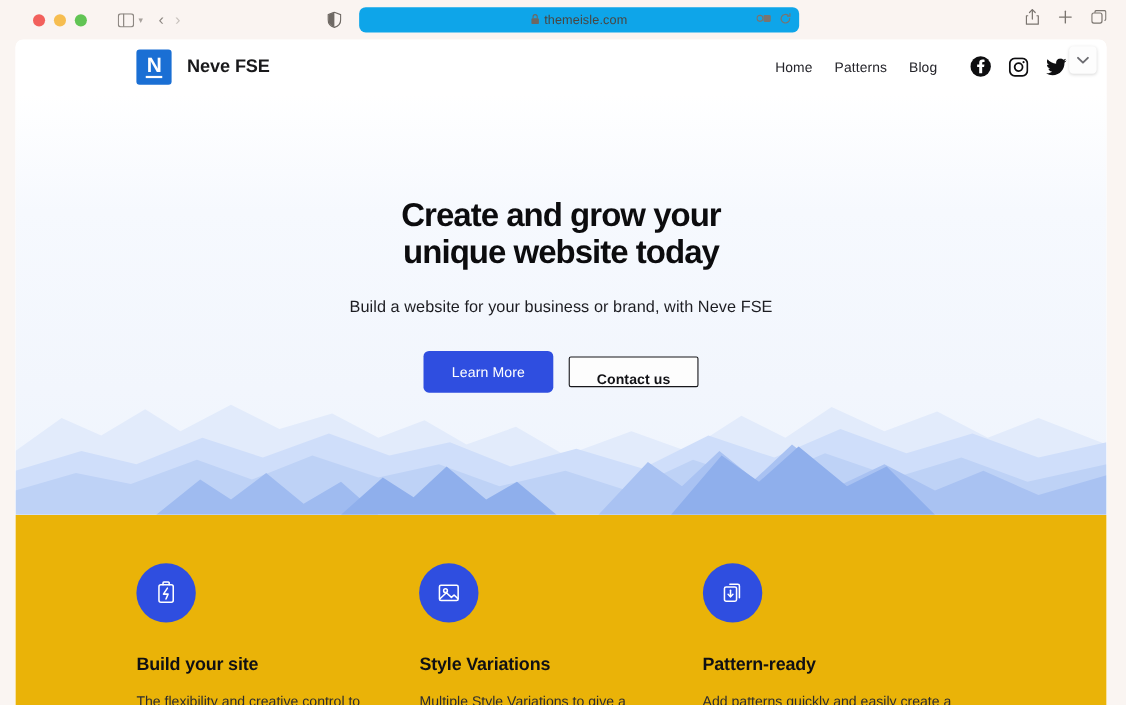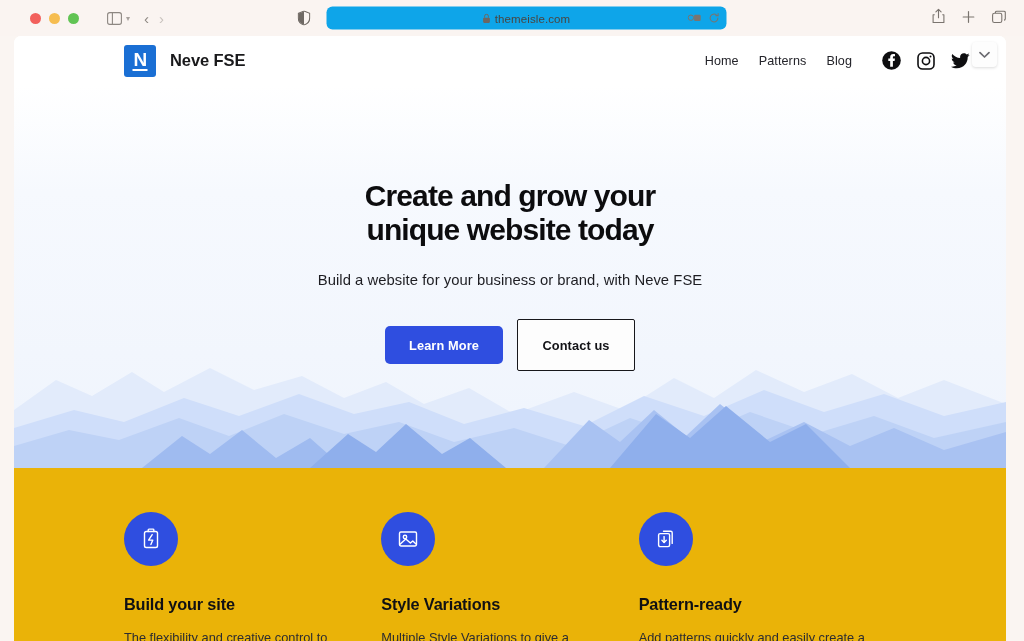--- a/index.html
+++ b/index.html
@@ -192,39 +192,39 @@
     letter-spacing: 0.05px;
   }
   .hero-cta {
     margin-top: 31px;
     display: flex; align-items: center; justify-content: center; gap: 14px;
   }
   .btn-primary {
     background: #2f4ee0;
     color: #fff;
     font-size: 12.8px;
-    font-weight: 700;
+    font-weight: 400;
     border: none;
     border-radius: 5px;
     padding: 0 22px;
     height: 38px;
     min-width: 118px;
     cursor: pointer;
     letter-spacing: 0.1px;
     font-family: inherit;
   }
   .btn-secondary {
     background: #fdfdfd;
     color: #121216;
     font-size: 12.8px;
     font-weight: 700;
     border: 1.6px solid #17171b;
     border-radius: 2px;
     padding: 12px 22px;
-    height: 52px;
+    height: 28px;
     min-width: 118px;
     cursor: pointer;
     letter-spacing: 0.1px;
     font-family: inherit;
     text-align: center;
   }
   .mountains {
     position: absolute;
     left: 0; right: 0; bottom: 0;
     height: 150px;

